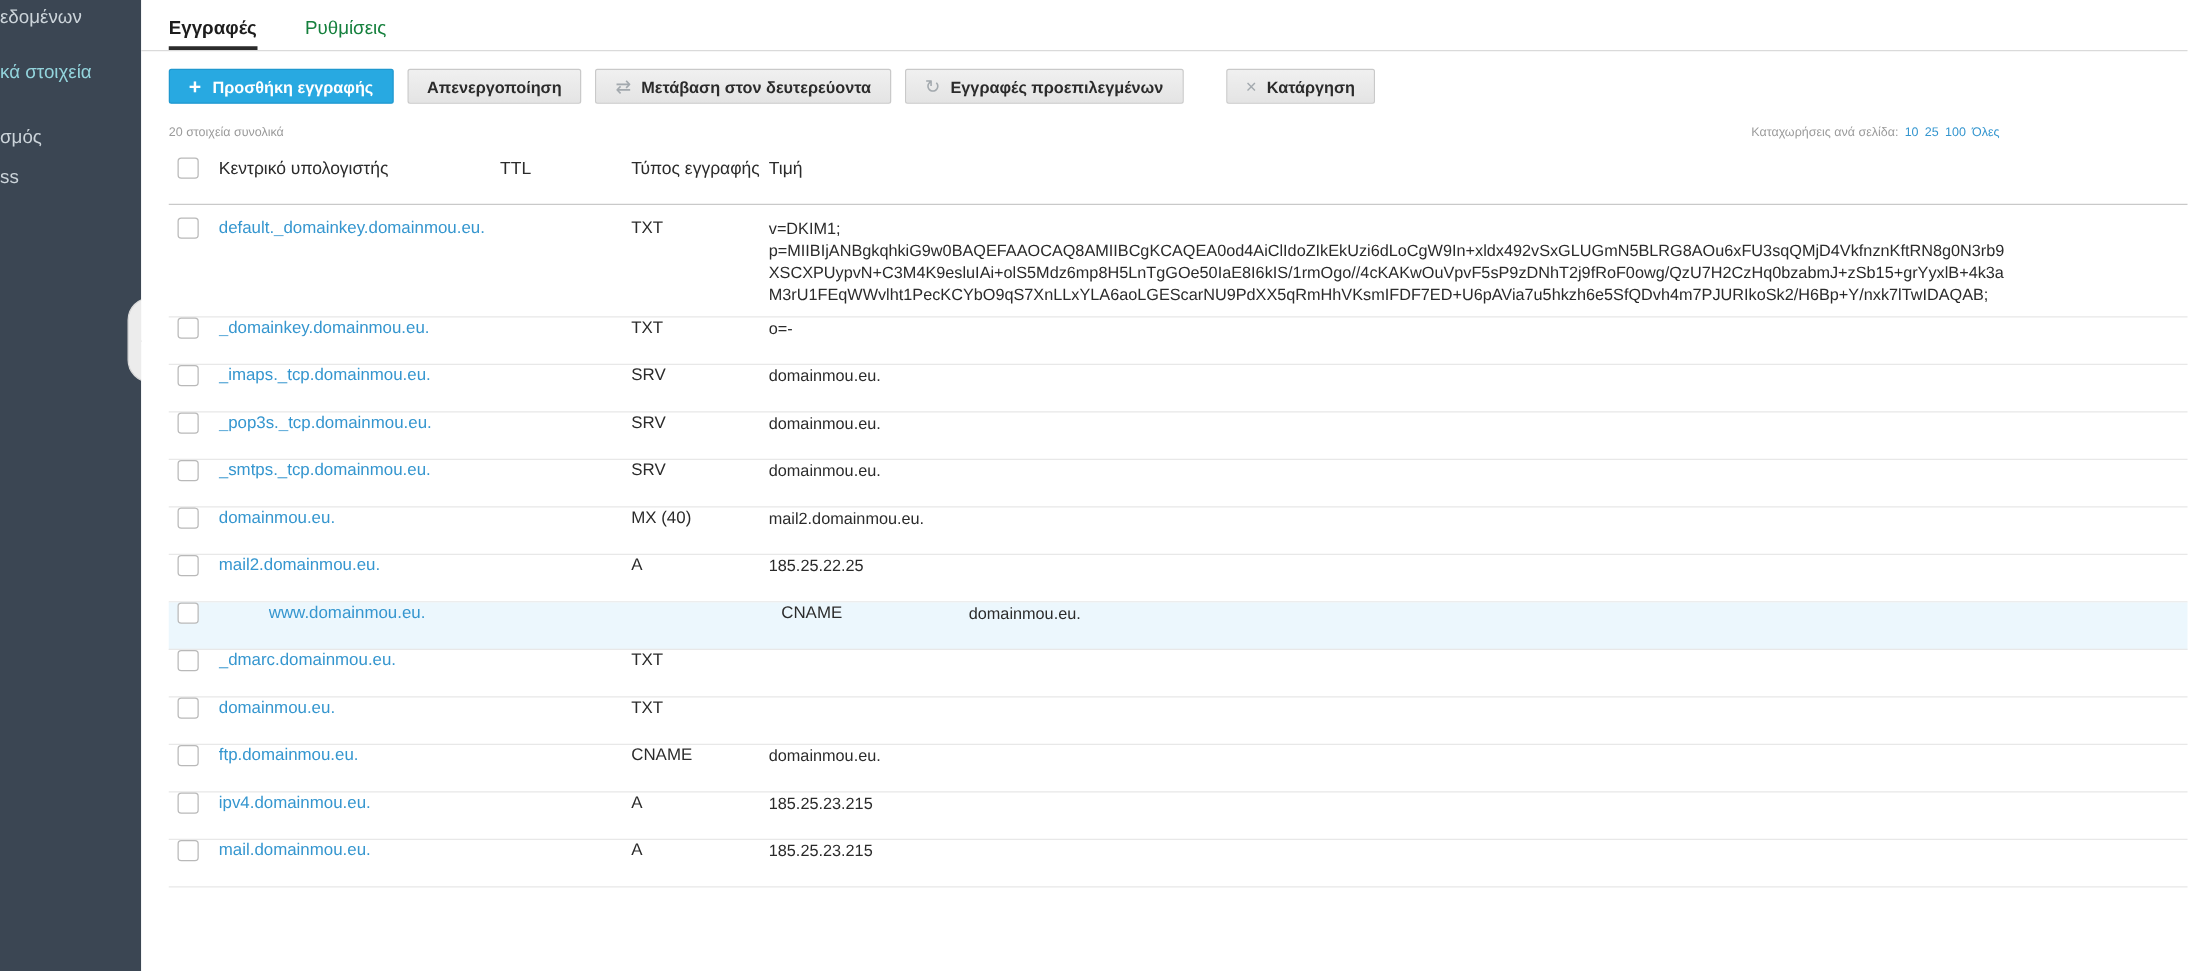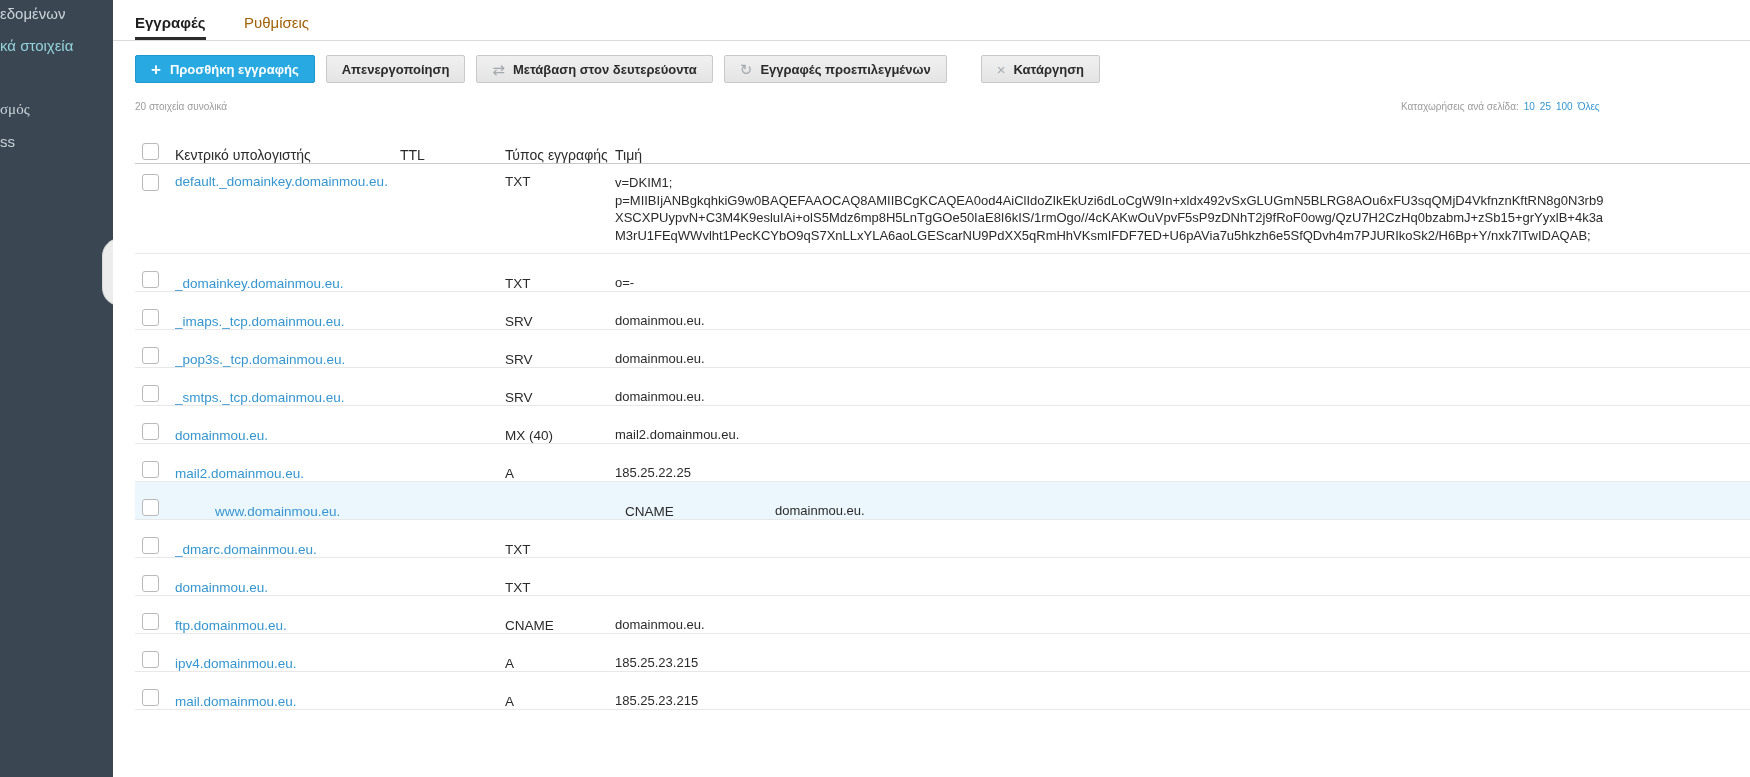--- a/index.html
+++ b/index.html
@@ -4,54 +4,54 @@
 <style>
   html,body{margin:0;padding:0;}
   body{
     width:1750px;height:777px;overflow:hidden;position:relative;
     background:#fff;font-family:"Liberation Sans","DejaVu Sans",sans-serif;
     -webkit-font-smoothing:antialiased;
   }
   
   .sidebar{position:absolute;left:0;top:0;width:113px;height:777px;background:#3b4653;}
   .side-item{position:absolute;left:0;width:125px;font-size:15px;color:#ccd4da;white-space:nowrap;overflow:hidden;cursor:pointer;}
-  .side-item.active{color:#93d4dc;}
-  .si-0{top:5px;}  .si-1{top:37px;}  .si-2{top:101px;font-family:Liberation Serif, serif;}  .si-3{top:133px;}
+  .side-item.active{color:#93d4dc;margin-top:12px;}
+  .si-0{top:5px;}  .si-1{top:37px;}  .si-2{top:101px;}  .si-3{top:133px;}
   
   .collapse-handle{
     position:absolute;left:102px;top:238px;width:36px;height:68px;
     background:#ececec;border:1px solid #d9d9d9;border-radius:18px;
     display:flex;align-items:center;justify-content:center;cursor:pointer;box-sizing:border-box;
   }
   .collapse-handle span{color:#5c5c5c;font-size:15px;line-height:1;transform:translatex(-5px);}
   
   .main{position:absolute;left:113px;top:0;width:1637px;height:777px;background:#fff;}
   
   .tabbar{padding:14px 0 0 22px;border-bottom:1px solid #dadada;}
-  .tab{display:inline-block;margin-right:34px;font-size:15px;color:#a16207;padding-bottom:9px;cursor:pointer;text-decoration:none;}
+  .tab{display:inline-block;margin-right:34px;font-size:15px;color:#15803d;padding-bottom:9px;cursor:pointer;text-decoration:none;}
   .tab.active{color:#1d1d1d;font-weight:700;border-bottom:3px solid #2b2b2b;padding-bottom:6px;}
   
   .toolbar{margin:14px 0 0 22px;display:flex;align-items:center;}
   .btn{
     height:28px;box-sizing:border-box;border-radius:2px;font-size:13px;font-weight:600;
     display:inline-flex;align-items:center;padding:0 15px;margin-right:11px;cursor:pointer;
     font-family:inherit;
   }
   .btn-primary{background:#28a9e1;border:1px solid #1f98cf;color:#fff;}
   .btn-primary .ic{font-size:17px;font-weight:700;margin-right:9px;line-height:1;}
   .btn-default{background:linear-gradient(#f0f0f0,#e4e4e4);border:1px solid #c9c9c9;color:#2b2b2b;}
   .btn-default .ic{color:#a3a9ae;margin-right:8px;font-weight:400;font-size:15px;line-height:1;}
   .btn-gap{margin-left:23px;}
   
   .meta{margin:18px 16px 0 22px;position:relative;height:16px;font-size:10px;color:#9b9b9b;}
   .pagination{position:absolute;left:1266px;top:0;white-space:nowrap;color:#9b9b9b;}
   .pagination a{color:#3596cf;text-decoration:none;margin-left:5px;cursor:pointer;}
   
   .table{margin:9px 0 0 22px;}
-  .trow,.thead{display:flex;align-items:flex-end;box-sizing:border-box;width:1615px;}
+  .trow,.thead{display:flex;align-items:flex-start;box-sizing:border-box;width:1615px;}
   .thead{height:38px;border-bottom:1px solid #c9c9c9;font-size:14px;color:#2b2b2b;}
   .trow{height:38px;border-bottom:1px solid #e8e8e8;font-size:13.5px;color:#2b2b2b;}
   .trow.tall{height:90px;align-items:flex-start;padding-top:10px;}
   .trow.hl{background:#ecf7fd;gap:40px;}
   .c-check{width:40px;padding-left:7px;box-sizing:border-box;flex:none;}
   .c-host{width:225px;flex:none;overflow:hidden;white-space:nowrap;}
   .c-ttl{width:105px;flex:none;}
   .c-type{width:110px;flex:none;}
   .c-value{flex:1;min-width:0;}
   .vline{white-space:nowrap;font-size:13px;line-height:17.5px;}

